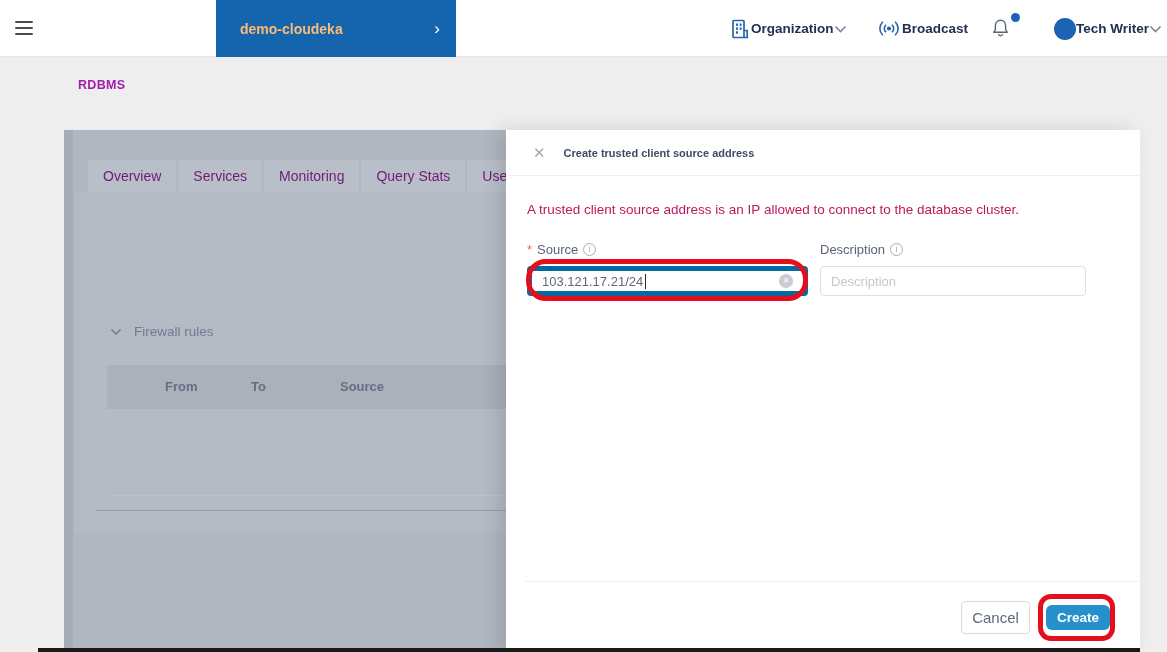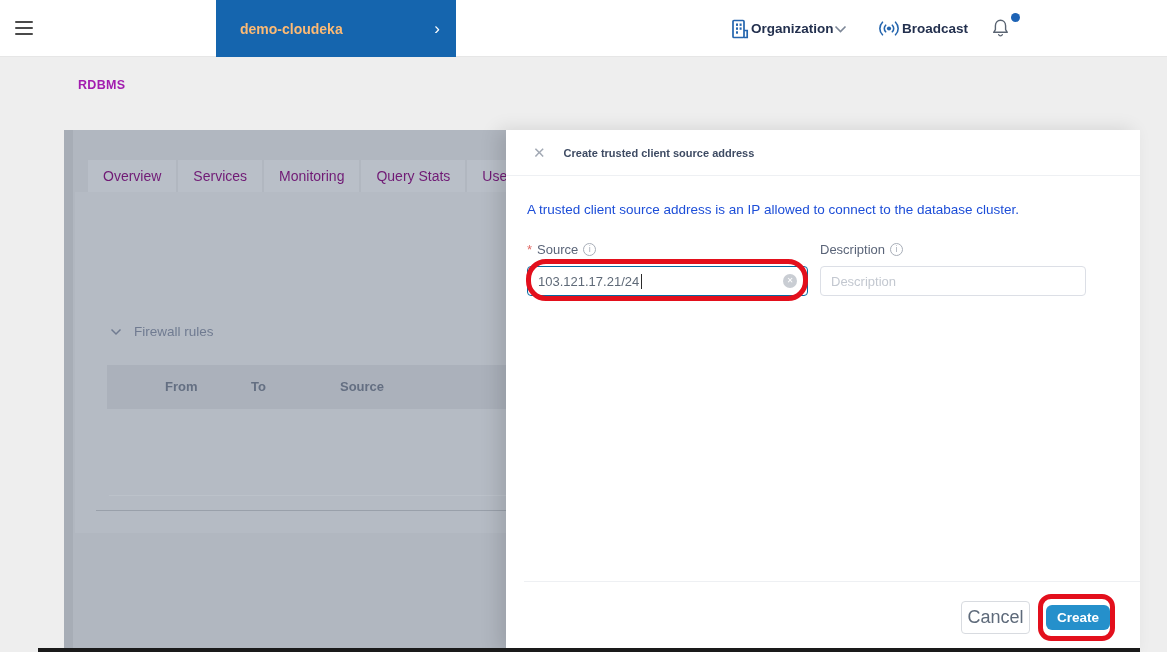--- a/index.html
+++ b/index.html
@@ -51,42 +51,42 @@
   .fw-line-dark  { position:absolute; left:21px; top:318px; right:0; height:1px; background:#99a0aa; }
 
   
   .drawer { position:absolute; left:506px; top:130px; width:634px; height:522px; background:#ffffff;
             z-index:2; box-shadow:-8px 0 18px rgba(0,0,0,0.12); }
   .drawer-header { height:46px; border-bottom:1px solid #eef0f3; display:flex; align-items:center;
                    padding-left:27px; gap:18px; }
   .close-x { font-size:15px; color:#a2a9b4; cursor:pointer; line-height:1; }
   .drawer-title { font-size:11px; font-weight:bold; color:#3e4b63; }
   .drawer-body { padding:26px 21px 0 21px; }
-  .drawer-intro { font-size:13.5px; color:#1d4ed8; }
+  .drawer-intro { font-size:13.5px; color:#be185d; }
   .form-row { display:flex; gap:12px; margin-top:25px; }
   .field-label { display:flex; align-items:center; gap:5px; font-size:13px; color:#5a6478; margin-bottom:9px; }
   .req-mark { color:#e06a66; font-size:13px; }
   .info-icon { display:inline-flex; align-items:center; justify-content:center; width:13px; height:13px;
                border:1px solid #a8aeb8; border-radius:50%; font-size:9px; color:#a8aeb8;
                font-style:normal; line-height:1; }
   .src-field { width:281px; }
   .desc-field { width:266px; }
-  .src-input { width:281px; height:30px; border:1px solid #0369a1; border-radius:4px; background:#fff;
+  .src-input { width:281px; height:30px; border:5px solid #0369a1; border-radius:4px; background:#fff;
                display:flex; align-items:center; padding:0 10px; font-size:13px; color:#5f6a78; cursor:text; }
   .text-caret { width:1px; height:15px; background:#2b2b2b; margin-left:2px; }
   .clear-icon { margin-left:auto; width:14px; height:14px; border-radius:50%; background:#c9cdd3;
                 color:#ffffff; font-size:8px; display:flex; align-items:center; justify-content:center;
                 cursor:pointer; line-height:1; }
   .desc-input { width:266px; height:30px; border:1px solid #dcdfe6; border-radius:4px; padding:0 10px;
                 font-size:13px; color:#5f6a78; font-family:"Liberation Sans","DejaVu Sans",sans-serif; outline:none; }
   .desc-input::placeholder { color:#c3c8d0; }
   .footer-divider { position:absolute; left:18px; right:0; top:451px; height:1px; background:#eef0f3; }
   .drawer-footer { position:absolute; right:30px; bottom:18px; display:flex; gap:16px; align-items:center; }
   .btn-cancel { width:69px; height:33px; background:#ffffff; border:1px solid #d8dbe0; border-radius:4px;
-                font-size:18px; color:#5e6a7a; cursor:pointer;
+                font-size:15px; color:#5e6a7a; cursor:pointer;
                 font-family:"Liberation Sans","DejaVu Sans",sans-serif; }
   .btn-create { width:64px; height:25px; background:#2590cb; border:none; border-radius:6px;
                 font-size:13.5px; font-weight:bold; color:#ffffff; cursor:pointer;
                 font-family:"Liberation Sans","DejaVu Sans",sans-serif; }
 
   
   .annotation { position:absolute; border:5px solid #e30f1c; pointer-events:none; z-index:3; }
   .ann-source { left:526px; top:259px; width:282px; height:42px; border-radius:20px; }
   .ann-create { left:1038px; top:594px; width:77px; height:47px; border-radius:13px; }
 
@@ -138,20 +138,27 @@
     </div>
 
     <div class="bell-wrap">
       <svg width="21" height="22" viewBox="0 0 21 22">
         <path d="M10.5 2.2 C7.4 2.2 5.4 4.8 5.4 7.8 V11.6 L3.7 14.3 H17.3 L15.6 11.6 V7.8 C15.6 4.8 13.6 2.2 10.5 2.2 Z" fill="none" stroke="#5a6472" stroke-width="1.4" stroke-linejoin="round"></path>
         <path d="M8.7 16.6 a1.9 1.9 0 0 0 3.6 0" fill="none" stroke="#5a6472" stroke-width="1.4" stroke-linecap="round"></path>
       </svg>
       <span class="bell-dot"></span>
     </div>
 
+    <div class="hdr-item" style="left:1054px;">
+      <span class="avatar"></span>
+      <span class="hdr-label">Tech Writer</span>
+      <svg class="chev-svg" width="13" height="8" viewBox="0 0 13 8">
+        <polyline points="1.5,1.5 6.5,6.5 11.5,1.5" fill="none" stroke="#7d8797" stroke-width="1.6"></polyline>
+      </svg>
+    </div>
   </div>
 
   <div class="breadcrumb">RDBMS</div>
 
   <div class="rdbms-panel">
     <div class="rdbms-edge"></div>
     <div class="tabs">
       <div class="tab">Overview</div>
       <div class="tab">Services</div>
       <div class="tab">Monitoring</div>

